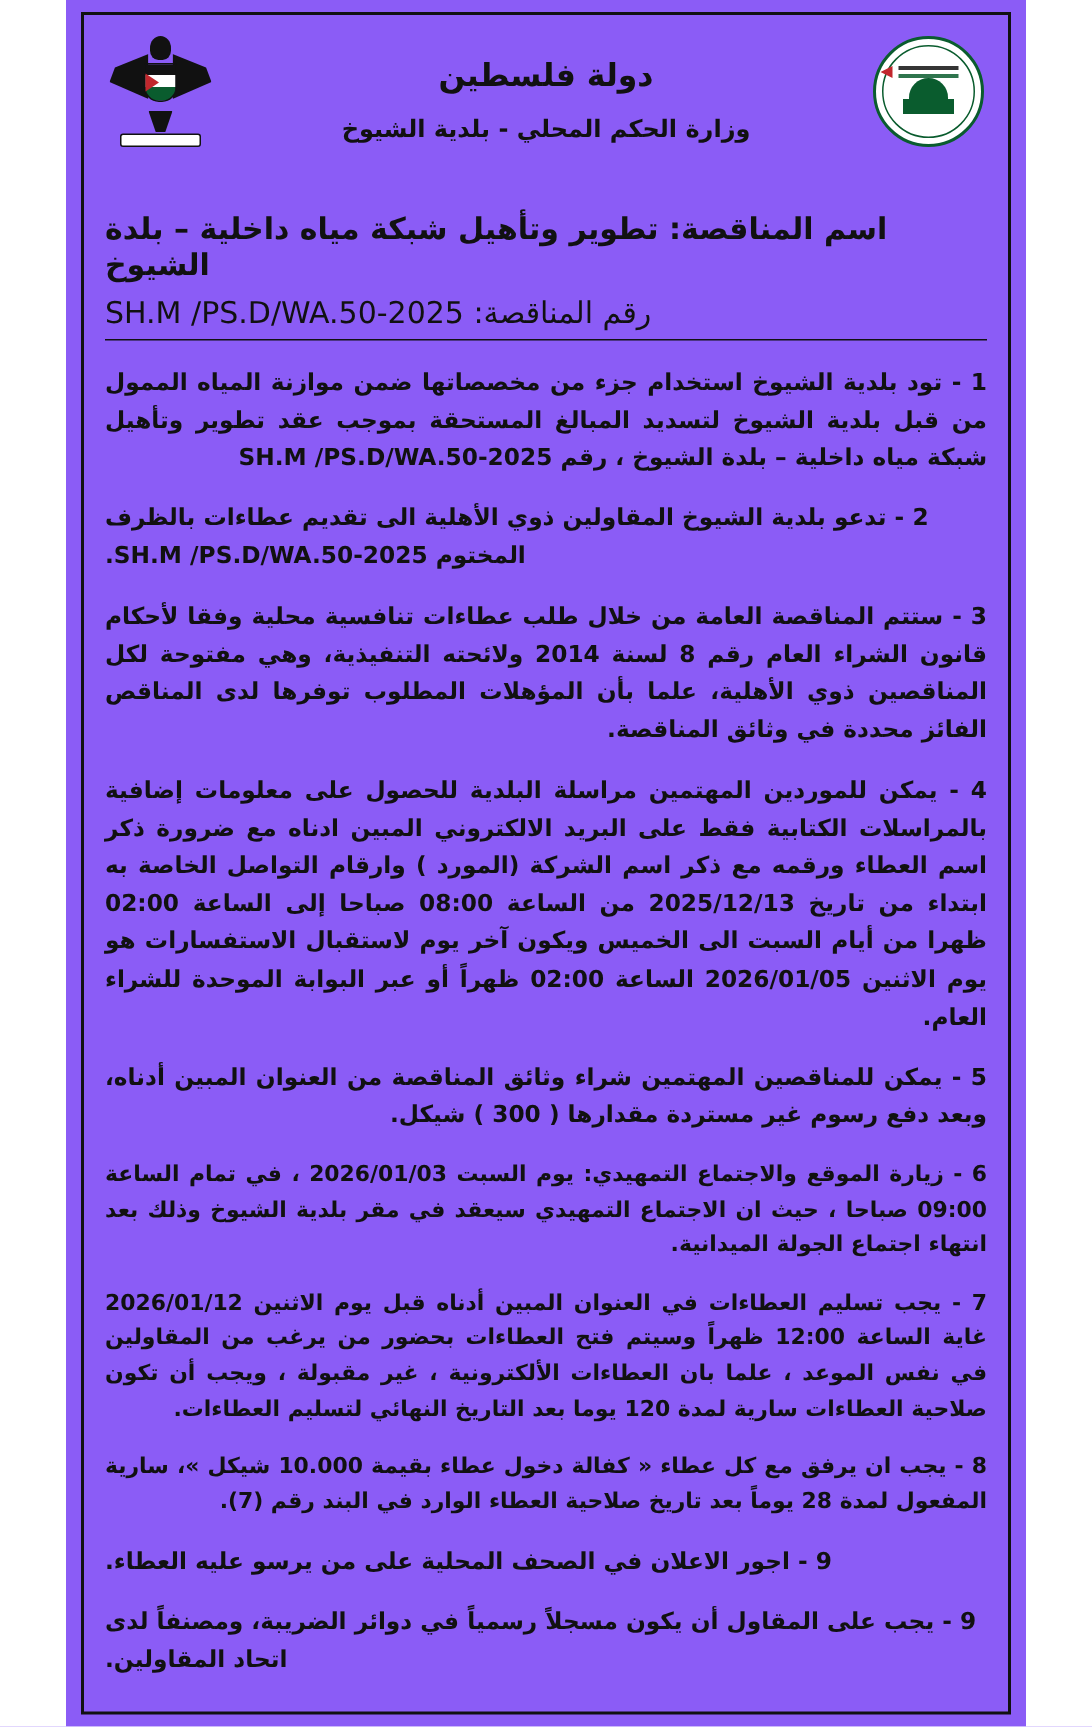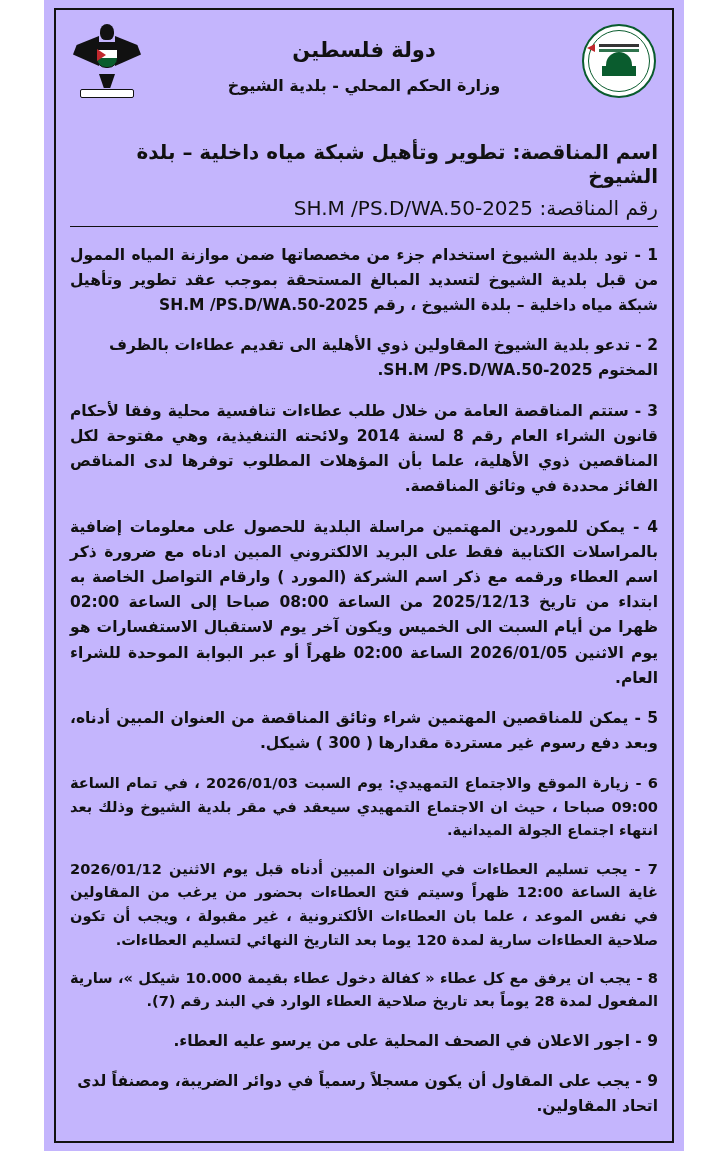--- a/index.html
+++ b/index.html
@@ -9,21 +9,21 @@
   }
   body {
     font-family: "DejaVu Sans", "Liberation Sans", sans-serif;
     color: #111111;
   }
   .page {
     position: relative;
     width: 640px;
     height: 1151px;
     margin: 0 auto;
-    background: #c4b5fd;
+    background: #8b5cf6;
     box-sizing: border-box;
     overflow: hidden;
   }
   .frame {
     position: absolute;
     left: 10px;
     top: 8px;
     right: 10px;
     bottom: 8px;
     border: 2px solid #111;
@@ -169,21 +169,21 @@
     font-weight: 700;
     letter-spacing: 0;
     margin-bottom: 14px;
   }
   .h-ministry {
     font-size: 16px;
     font-weight: 700;
   }
 
   .title-block {
-    text-align: right;
+    text-align: left;
     margin-top: 12px;
   }
   .t-name {
     font-size: 20px;
     font-weight: 700;
     margin-bottom: 8px;
   }
   .t-num {
     font-size: 20px;
     font-weight: 400;
@@ -200,21 +200,21 @@
   .clauses {
     font-size: 15.5px;
     line-height: 1.62;
     text-align: justify;
     text-justify: inter-word;
   }
   .clause {
     margin-bottom: 7px;
     font-weight: 700;
   }
-  .clause.center { text-align: right; }
+  .clause.center { text-align: left; }
   .clause.small { font-size: 14.6px; }
 </style>
 </head>
 <body>
 
 <div class="page">
   <div class="frame">
     <div class="inner">
 
       <div class="header">

